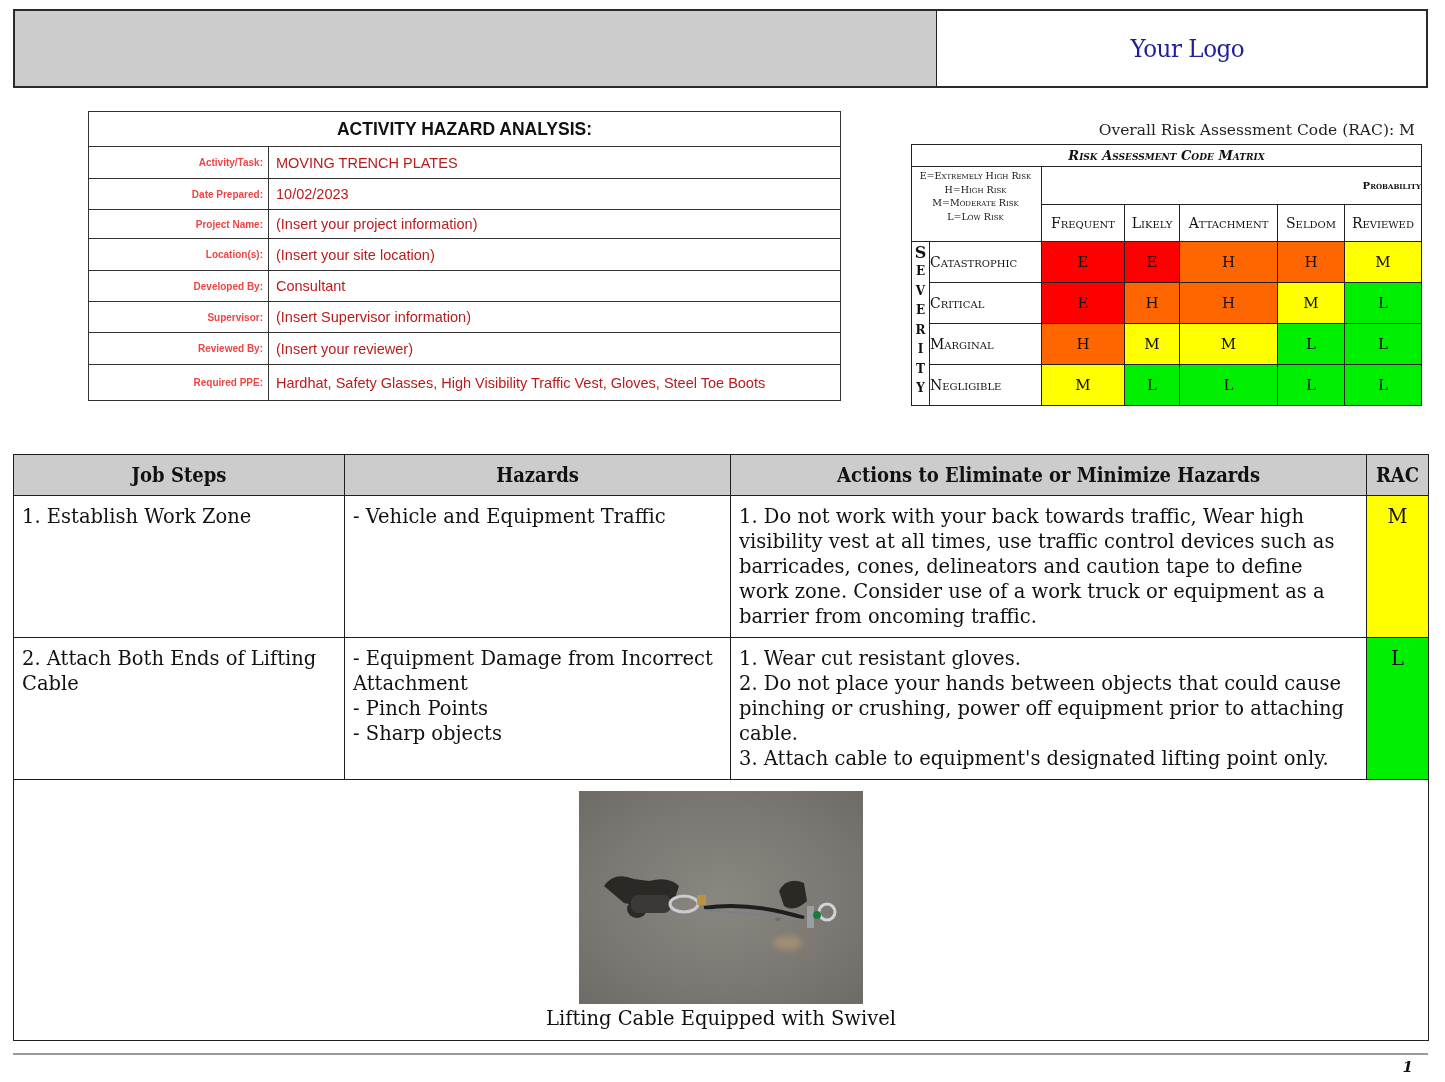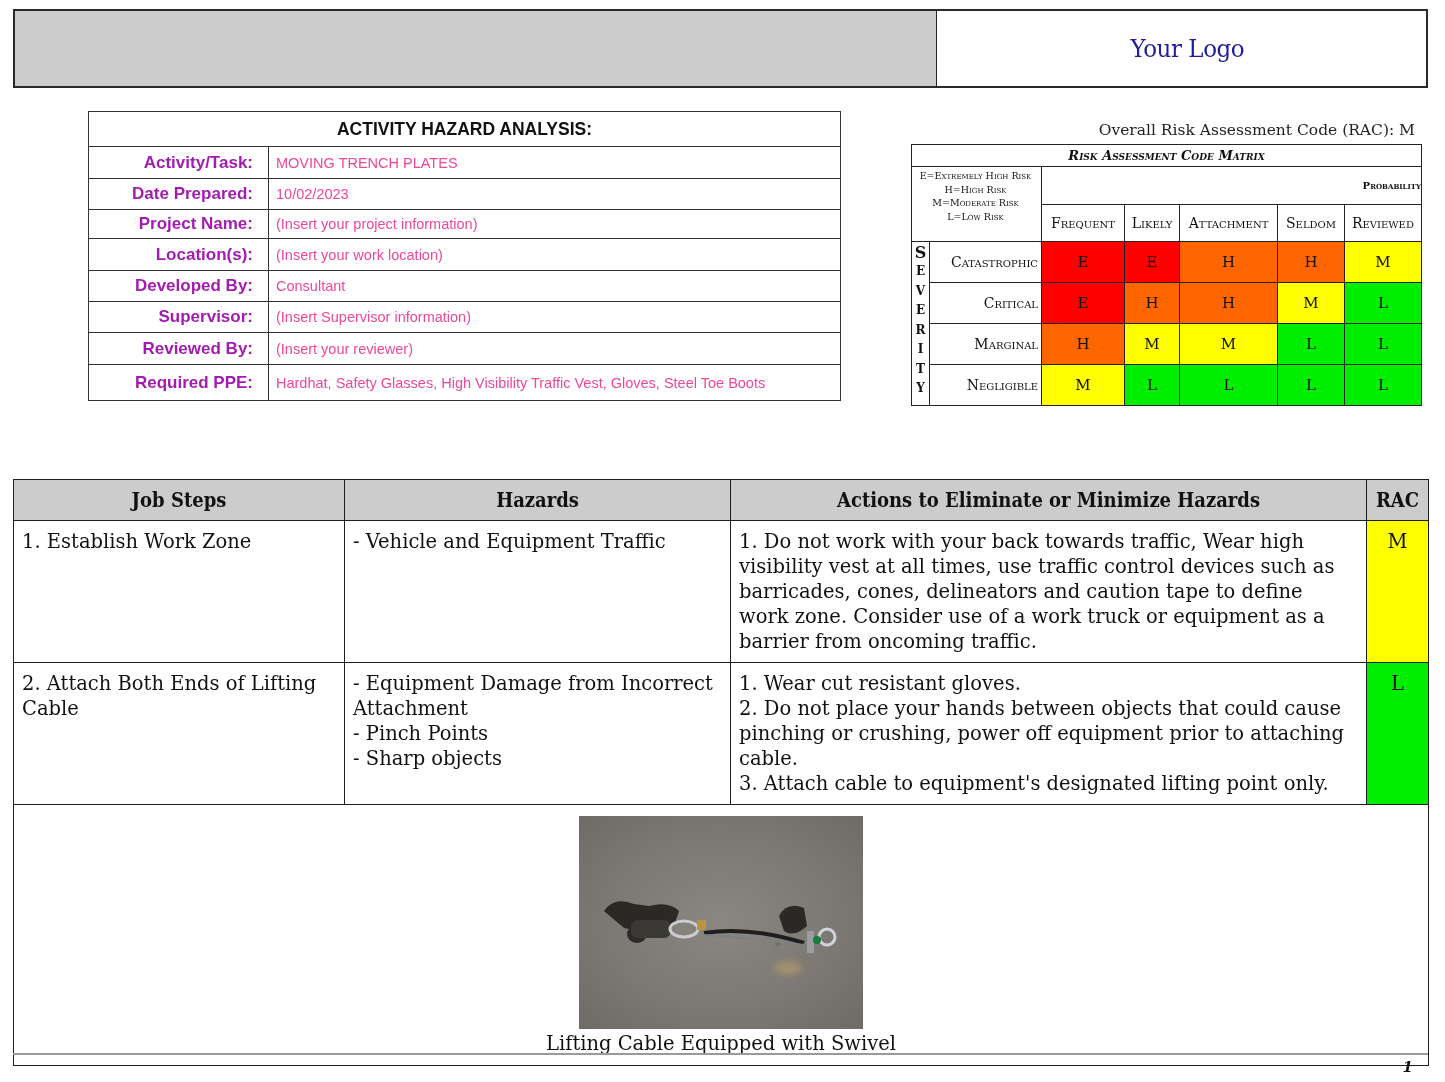--- a/index.html
+++ b/index.html
@@ -26,27 +26,27 @@
     font-family: "DejaVu Sans", sans-serif;
   }
   .aha-title {
     height: 35px; border-bottom: 1.5px solid #333; text-align: center;
     font-weight: bold; font-size: 17.5px; line-height: 35px; color: #111;
     font-family: "Liberation Sans", sans-serif;
   }
   .aha-row { display: flex; border-bottom: 1.3px solid #333; }
   .aha-row:last-child { border-bottom: none; }
   .aha-label {
-    width: 180px; text-align: right; padding-right: 15px; font-weight: bold;
-    font-size: 17px; border-right: 1.3px solid #333; color: #a21caf;
+    width: 180px; text-align: right; padding-right: 5px; font-weight: bold;
+    font-size: 10px; border-right: 1.3px solid #333; color: #ef4444;
     font-family: "Liberation Sans", sans-serif; display: flex; align-items: center; justify-content: flex-end;
   }
   .aha-value {
     flex: 1; padding-left: 7px; font-size: 14.5px; display: flex; align-items: center;
-    font-family: "Liberation Sans", sans-serif; color: #ec4899;
+    font-family: "Liberation Sans", sans-serif; color: #b91c1c;
   }
 
   
   .overall-rac {
     position: absolute; right: 30px; top: 121px; font-size: 15.5px;
     font-family: "DejaVu Serif", serif; color: #222;
   }
 
   
   .matrix {
@@ -55,26 +55,26 @@
     table-layout: fixed;
   }
   .matrix td { border: 1.3px solid #222; padding: 0; }
   .sc { font-variant: small-caps; }
   .m-title { height: 22px; text-align: center; font-weight: bold; font-style: italic; font-size: 13px; }
   .m-legend { text-align: center; font-size: 9.5px; line-height: 13.5px; padding: 2px 2px 2px 0 !important; vertical-align: top; }
   .m-prob { text-align: right; font-weight: bold; font-size: 10px; height: 38px; }
   .m-col { text-align: center; font-size: 14px; height: 37px; }
   .m-sev-letters { width: 18px; text-align: center; font-weight: bold; font-size: 12px; line-height: 19.5px; vertical-align: top; padding-top: 2px !important; }
   .m-sev-letters .big { font-size: 16px; line-height: 18px; }
-  .m-sev { text-align: right; font-size: 14px; padding-right: 3px !important; height: 41px; }
+  .m-sev { font-size: 14px; padding-right: 3px !important; height: 41px; }
   .m-cell { text-align: center; font-size: 15px; height: 41px; }
 
   
   .jobs {
-    position: absolute; left: 13px; top: 479px; width: 1415px;
+    position: absolute; left: 13px; top: 454px; width: 1415px;
     border-collapse: collapse; table-layout: fixed; font-family: "DejaVu Serif", serif;
   }
   .jobs th, .jobs td { border: 1.5px solid #1e1e1e; }
   .jobs th {
     background: #cccccc; height: 41px; font-size: 20px; font-weight: bold;
     text-align: center; font-stretch: condensed;
   }
   .jobs td { vertical-align: top; font-size: 19.5px; line-height: 25px; padding: 8px 8px; }
   .jobs td.rac { text-align: center; padding: 8px 0; }
   .jobs tr.r1 td { height: 141px; }
@@ -118,21 +118,21 @@
   <div class="aha-row" style="height:31px">
     <div class="aha-label">Date Prepared:</div>
     <div class="aha-value">10/02/2023</div>
   </div>
   <div class="aha-row" style="height:29px">
     <div class="aha-label">Project Name:</div>
     <div class="aha-value">(Insert your project information)</div>
   </div>
   <div class="aha-row" style="height:32px">
     <div class="aha-label">Location(s):</div>
-    <div class="aha-value">(Insert your work location)</div>
+    <div class="aha-value">(Insert your site location)</div>
   </div>
   <div class="aha-row" style="height:31px">
     <div class="aha-label">Developed By:</div>
     <div class="aha-value">Consultant</div>
   </div>
   <div class="aha-row" style="height:31px">
     <div class="aha-label">Supervisor:</div>
     <div class="aha-value">(Insert Supervisor information)</div>
   </div>
   <div class="aha-row" style="height:32px">

